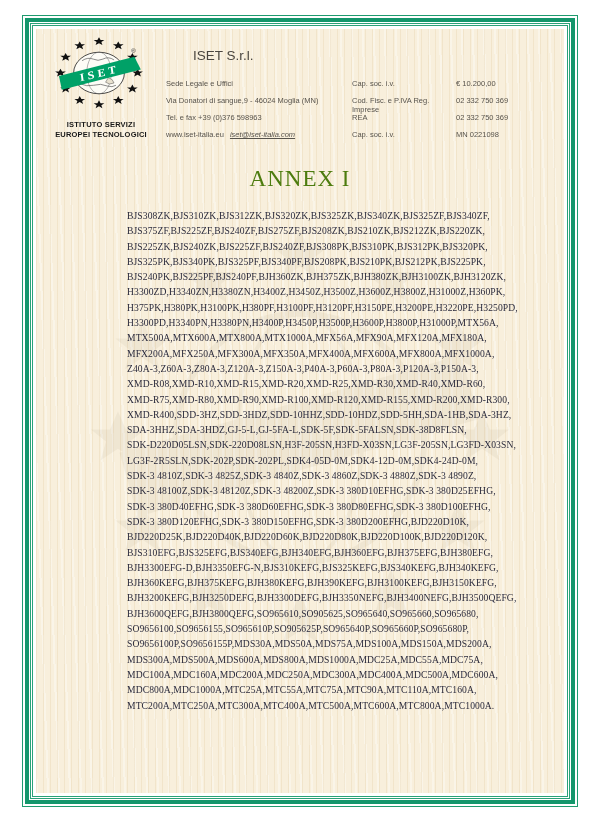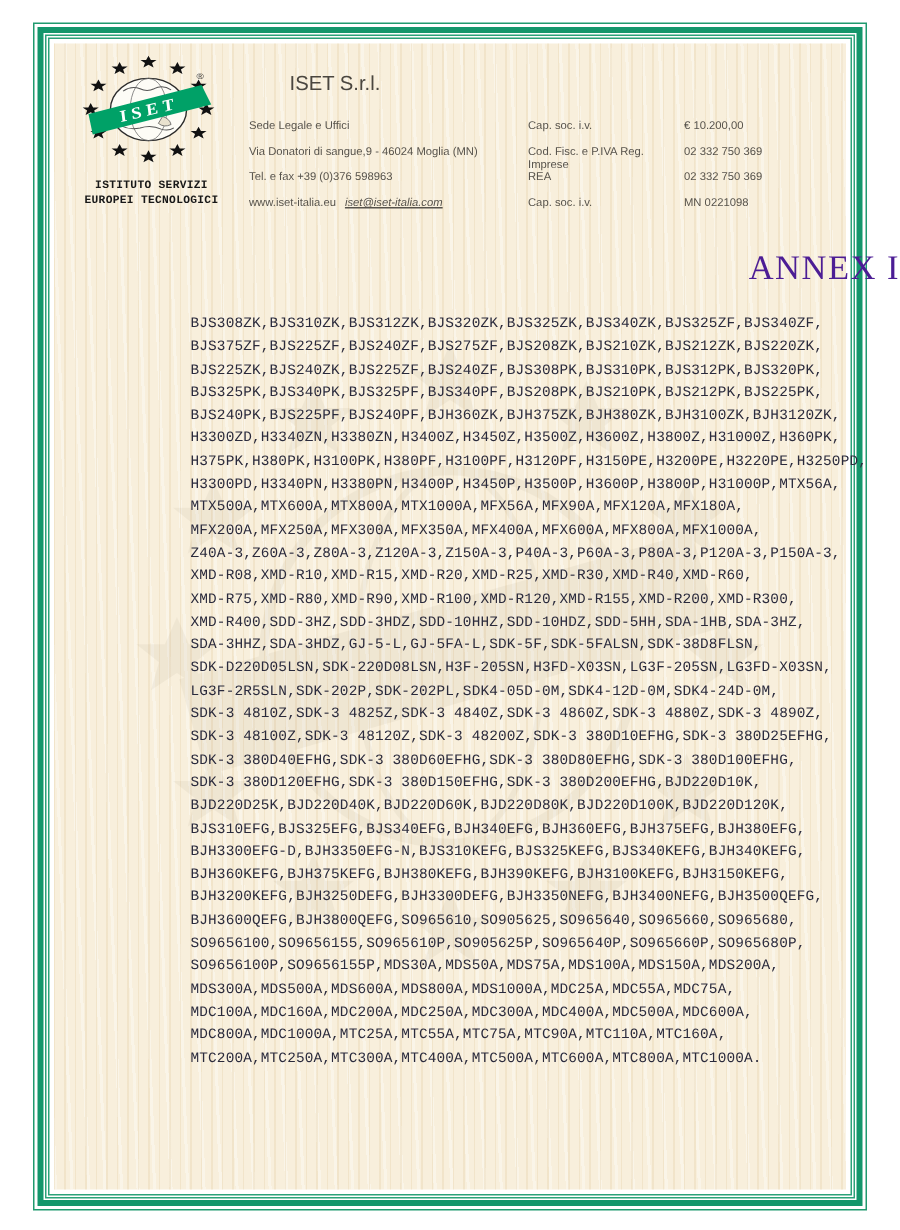--- a/index.html
+++ b/index.html
@@ -13,32 +13,32 @@
   .frame-l4{position:absolute;inset:1px;border:1px solid #2aa279;}
   .paper{position:absolute;inset:3px;background:#f8efdc;
          background-image:
            repeating-linear-gradient(90deg, rgba(226,203,160,0.30) 0 1px, rgba(0,0,0,0) 1px 7px),
            repeating-linear-gradient(88deg, rgba(255,255,255,0.35) 0 2px, rgba(0,0,0,0) 2px 11px);}
   
   .content{position:absolute;inset:0;}
   .logo-svg{position:absolute;left:52px;top:33px;width:94px;height:80px;}
   .logo-caption{position:absolute;left:28px;top:120px;width:146px;text-align:center;
                 font-size:7.5px;font-weight:bold;color:#181818;line-height:9.5px;
-                letter-spacing:0.2px;font-family:Liberation Mono, monospace;}
+                letter-spacing:0.2px;}
   .company-name{position:absolute;left:165px;top:48px;font-size:13.5px;color:#4a463f;margin-left:28px;}
   .info-grid{position:absolute;left:166px;top:79px;display:grid;
              grid-template-columns:186px 104px auto;row-gap:8.5px;
              font-size:7.5px;color:#57534c;}
   .info-grid span{display:block;height:8.5px;}
   .email-link{text-decoration:underline;margin-left:6px;color:#57534c;font-style:italic;}
-  .annex-title{position:absolute;left:0;right:0;top:166px;text-align:right;
-               font-family:"Liberation Serif",serif;font-size:23px;color:#4c1d95;
+  .annex-title{position:absolute;left:0;right:0;top:166px;text-align:center;
+               font-family:"Liberation Serif",serif;font-size:23px;color:#4d7c0f;
                letter-spacing:1px;}
   .annex-list{position:absolute;left:127px;top:208px;
-              font-family:Liberation Mono, monospace;font-size:9.6px;line-height:15.3px;
+              font-family:Liberation Serif, serif;font-size:9.6px;line-height:15.3px;
               color:#2a2a3c;white-space:nowrap;letter-spacing:0.1px;}
   .watermark{position:absolute;left:78px;top:216px;width:444px;height:444px;
              opacity:0.055;pointer-events:none;}
 </style>
 </head>
 <body>
 
 <div class="page">
 
   <div class="frame-l1">

